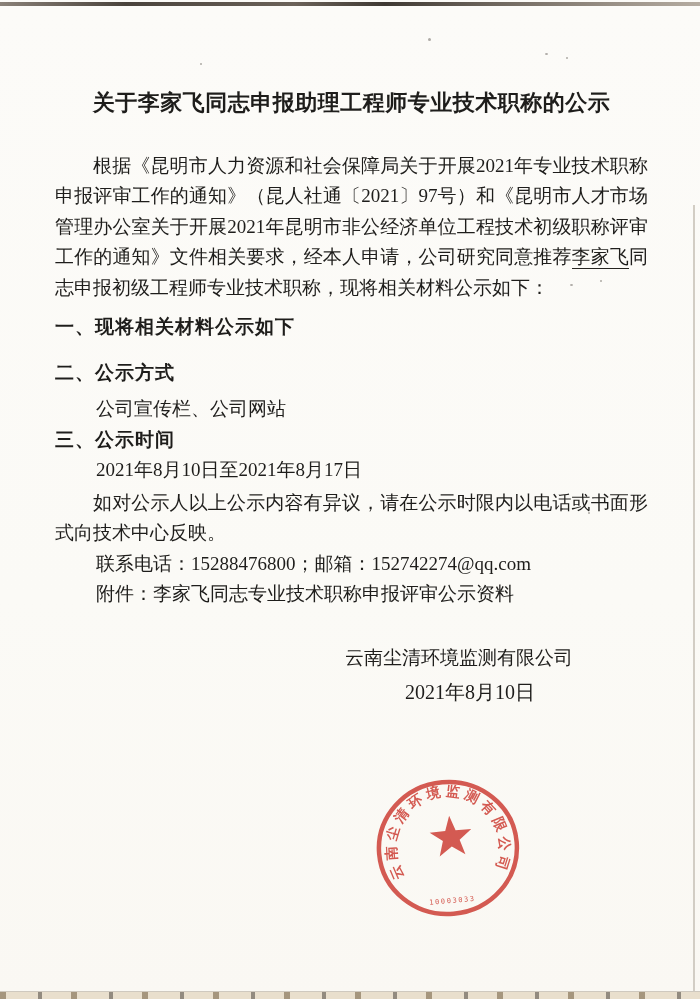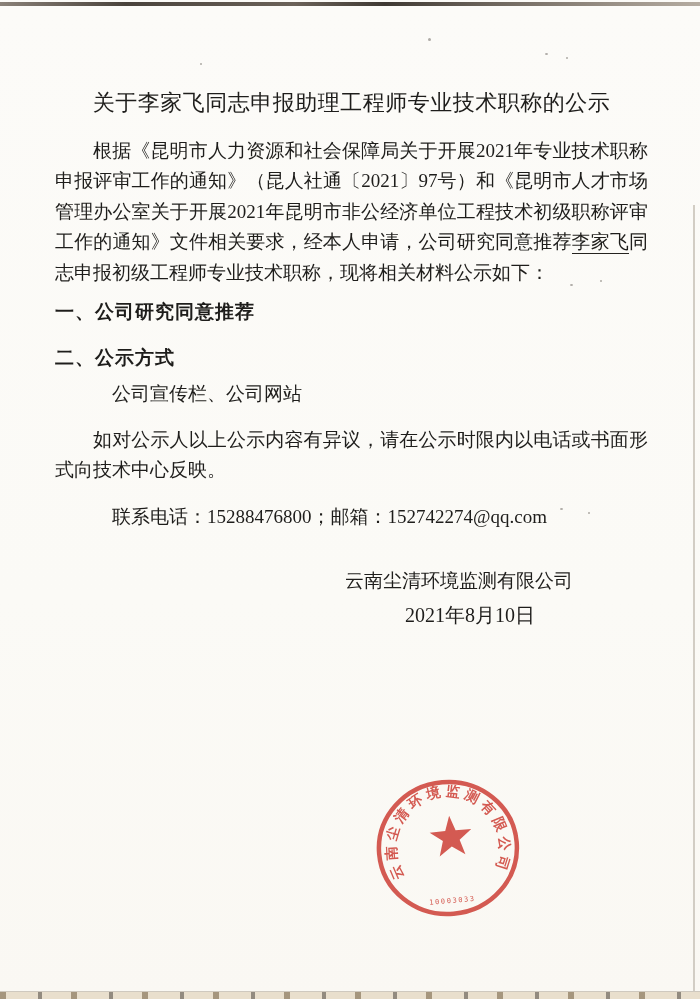--- a/index.html
+++ b/index.html
@@ -32,46 +32,46 @@
     background: #d2cdc4;
   }
   .speck { position: absolute; background: #6f6a63; border-radius: 50%; opacity: .55; }
 
   .content { position: absolute; left: 55px; right: 52px; top: 0; }
 
   .doc-title {
     margin: 88px 0 0 0;
     font-size: 22px;
     line-height: 30px;
-    font-weight: 400;
+    font-weight: 700;
     text-align: center;
     letter-spacing: 0.5px;
   }
   .para {
     margin: 0;
     font-size: 19px;
     line-height: 30.4px;
     text-align: justify;
     text-indent: 2em;
   }
-  .intro { margin-top: 18px; }
+  .intro { margin-top: 33px; }
   .underline-name { border-bottom: 1.6px solid #25231f; padding-bottom: 1px; }
   .sec-heading {
     margin: 0;
     font-family: "Liberation Sans", "DejaVu Sans", sans-serif;
     font-size: 19px;
     line-height: 30px;
     font-weight: 700;
     letter-spacing: 1px;
   }
   .h1x { margin-top: 9px; }
   .h2x { margin-top: 16px; }
   .h3x { margin-top: 1px; }
   .single {
-    margin: 16px;
+    margin: 0;
     font-size: 19px;
     line-height: 30px;
     padding-left: 41px;
   }
   .pub-method { margin-top: 6px; }
   .objection { margin-top: 3px; }
   .sig-company { margin: 34px 0 0 0; padding-left: 290px; font-size: 19px; line-height: 30px; }
   .sig-date { margin: 4px 0 0 0; padding-left: 350px; font-size: 20px; line-height: 30px; }
 
   .seal {
@@ -114,30 +114,33 @@
   <div class="speck" style="left:560px;top:508px;width:3px;height:2px;"></div>
   <div class="speck" style="left:588px;top:512px;width:2px;height:2px;"></div>
   <div class="speck" style="left:200px;top:63px;width:2px;height:2px;"></div>
 
   <div class="content">
 
     <h1 class="doc-title">关于李家飞同志申报助理工程师专业技术职称的公示</h1>
 
     <p class="para intro"><span>根据《昆明市人力资源和社会保障局关于开展2021年专业技术职称申报评审工作的通知》（昆人社通〔2021〕97号）和《昆明市人才市场管理办公室关于开展2021年昆明市非公经济单位工程技术初级职称评审工作的通知》文件相关要求，经本人申请，公司研究同意推荐</span><span class="underline-name">李家飞</span><span>同志申报初级工程师专业技术职称，现将相关材料公示如下：</span></p>
 
-    <h2 class="sec-heading h1x">一、公司研究同意推荐</h2>
+    <h2 class="sec-heading h1x">一、现将相关材料公示如下</h2>
 
     <h2 class="sec-heading h2x">二、公示方式</h2>
     <p class="single pub-method">公司宣传栏、公司网站</p>
 
+    <h2 class="sec-heading h3x">三、公示时间</h2>
+    <p class="single">2021年8月10日至2021年8月17日</p>
 
     <p class="para objection">如对公示人以上公示内容有异议，请在公示时限内以电话或书面形式向技术中心反映。</p>
 
     <p class="single">联系电话：15288476800；邮箱：152742274@qq.com</p>
 
+    <p class="single">附件：李家飞同志专业技术职称申报评审公示资料</p>
 
     <div class="sig-company">云南尘清环境监测有限公司</div>
     <div class="sig-date">2021年8月10日</div>
   </div>
 
   <svg class="seal" viewBox="0 0 148 144">
     <ellipse cx="74" cy="71" rx="69" ry="66" fill="none" stroke-width="4.5" stroke="#d0382f"></ellipse>
     <path d="M78 39 L83.2 53.9 L98.9 54.2 L86.4 63.7 L90.9 78.8 L78 69.8 L65.1 78.8 L69.6 63.7 L57.1 54.2 L72.8 53.9 Z" fill="#d0382f"></path>
     <path id="sealArc" d="M 31.4 100.8 A 52 52 0 1 1 116.6 100.8" fill="none"></path>
     <text class="seal-arc-label" fill="#d0382f"><textPath href="#sealArc" startOffset="6">云南尘清环境监测有限公司</textPath></text>

